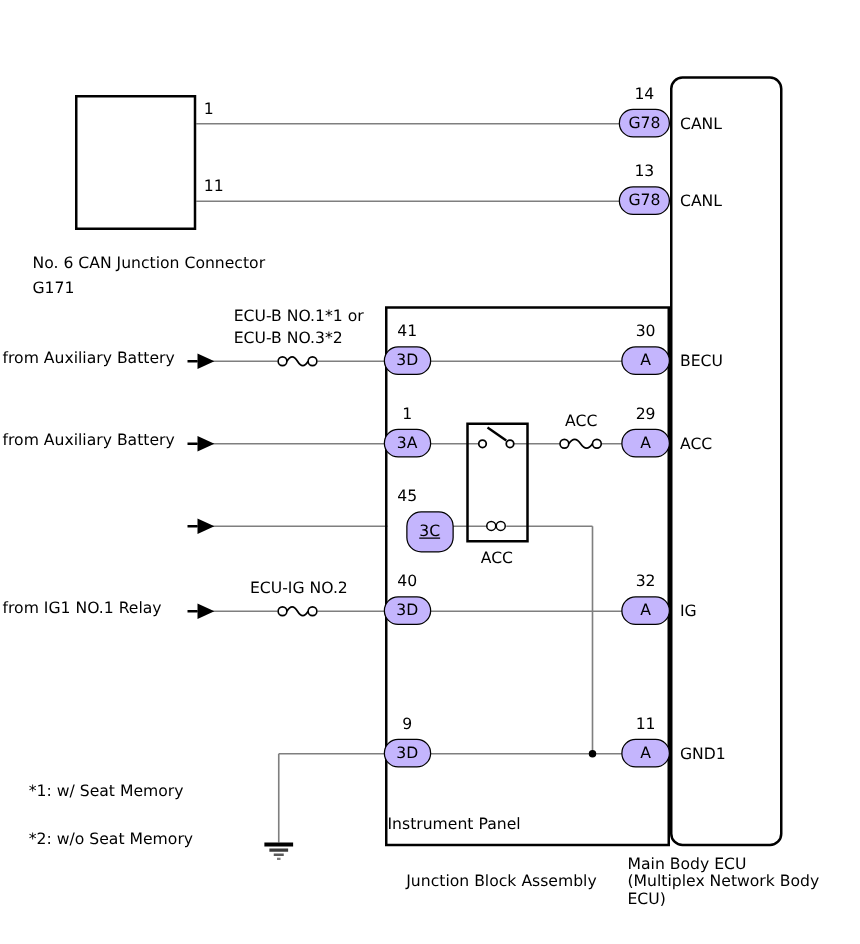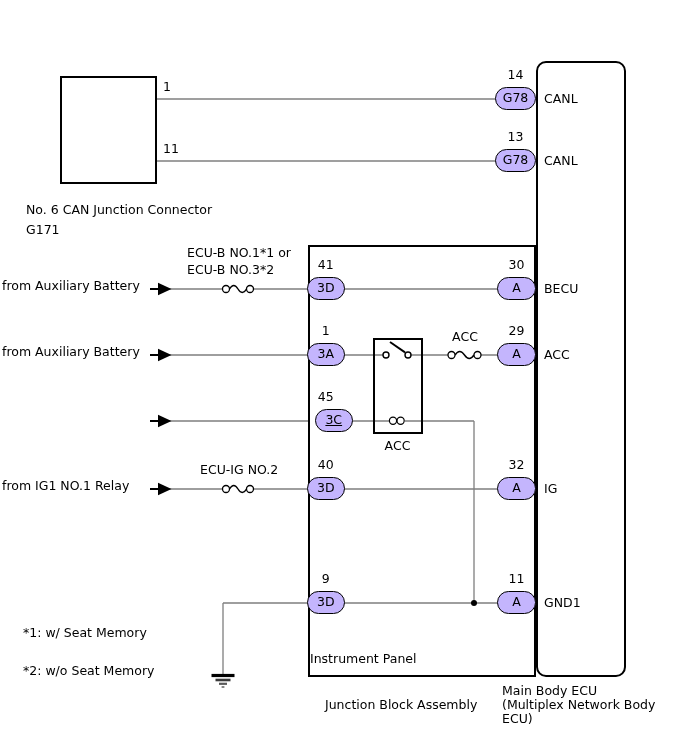--- a/index.html
+++ b/index.html
@@ -103,21 +103,21 @@
   <div class="box" style="left:60px;top:76px;width:97px;height:108px;border-width:2.4px;"></div>
   <div class="box" style="left:308px;top:245px;width:228px;height:432px;"></div>
   <div class="box" style="left:536px;top:61px;width:90px;height:616px;border-width:2.2px;border-radius:10px;"></div>
   <div class="box" style="left:372.5px;top:338px;width:50.5px;height:96px;"></div>
 
   <div class="oval" style="left:495px;top:87px;width:41px;height:23px;">G78</div>
   <div class="oval" style="left:495px;top:149px;width:41px;height:23px;">G78</div>
 
   <div class="oval" style="left:307px;top:277px;width:37.5px;height:23px;">3D</div>
   <div class="oval" style="left:307px;top:343px;width:37.5px;height:23px;">3A</div>
-  <div class="oval" style="left:315px;top:409px;width:37.5px;height:23px;text-decoration:underline;">3C</div>
+  <div class="oval" style="left:325px;top:409px;width:37.5px;height:33px;text-decoration:underline;">3C</div>
   <div class="oval" style="left:307px;top:477px;width:37.5px;height:23px;">3D</div>
   <div class="oval" style="left:307px;top:591px;width:37.5px;height:23px;">3D</div>
 
   <div class="oval" style="left:497px;top:277px;width:39px;height:23px;">A</div>
   <div class="oval" style="left:497px;top:343px;width:39px;height:23px;">A</div>
   <div class="oval" style="left:497px;top:477px;width:39px;height:23px;">A</div>
   <div class="oval" style="left:497px;top:591px;width:39px;height:23px;">A</div>
 
   <div class="lbl" style="left:163px;top:79px;">1</div>
   <div class="lbl" style="left:163px;top:141px;">11</div>

